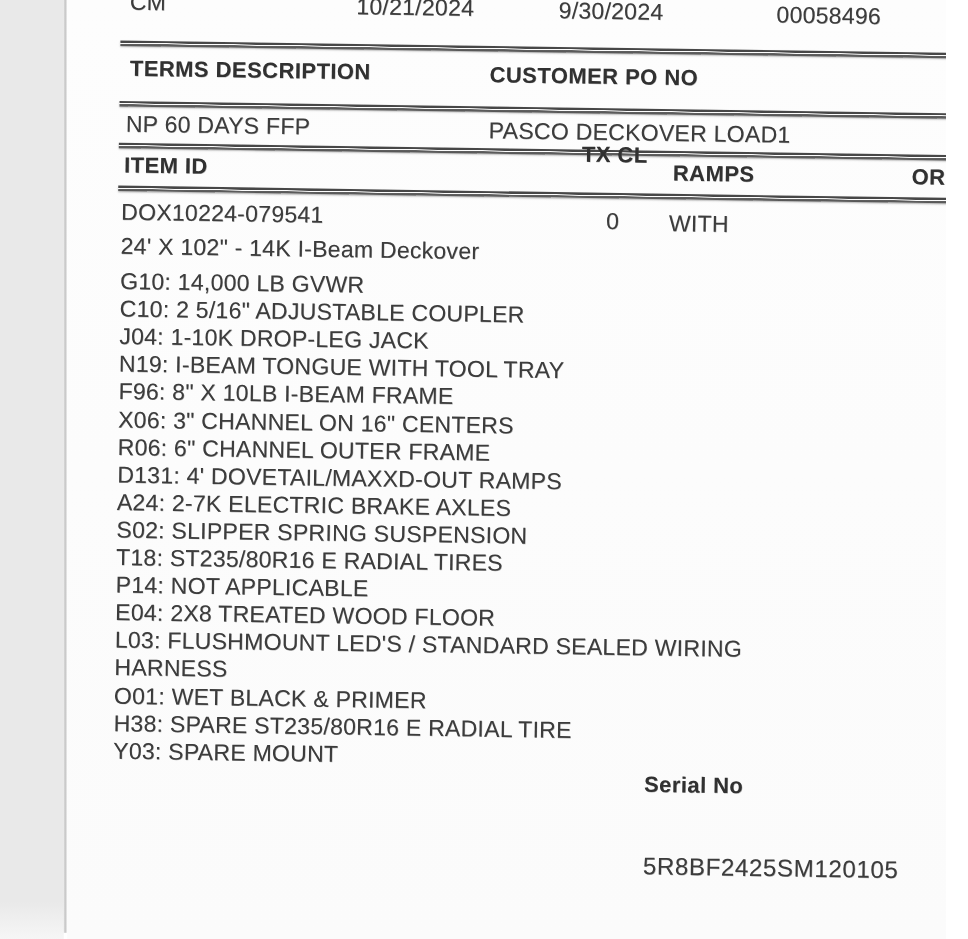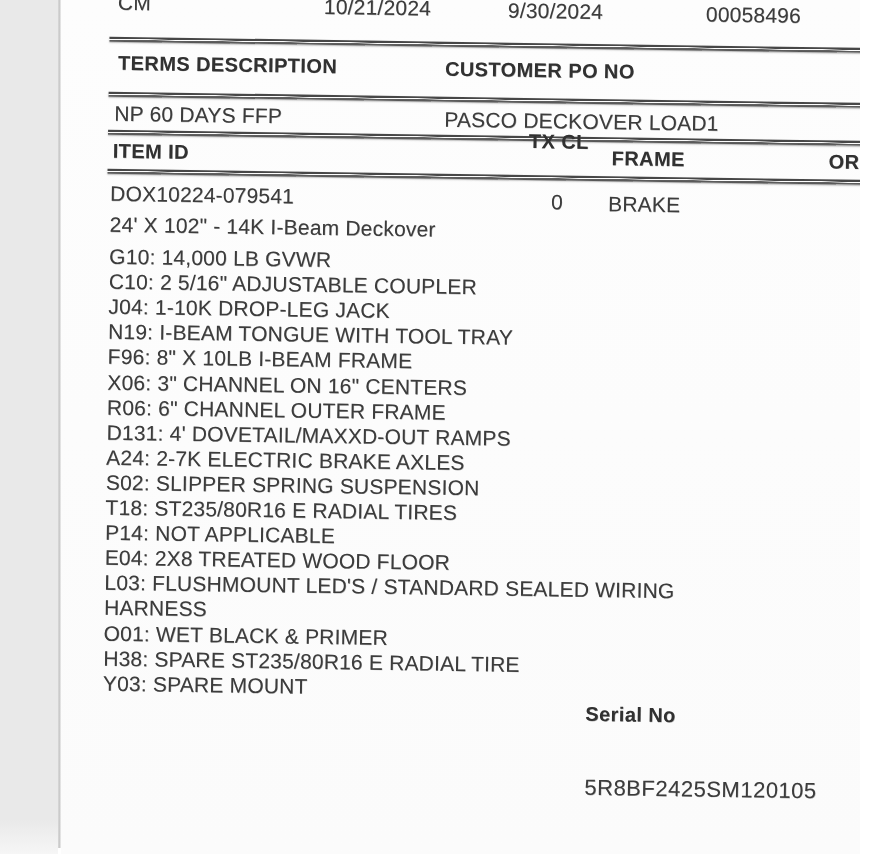--- a/index.html
+++ b/index.html
@@ -112,28 +112,28 @@
 
       <div class="hline" style="top:91px;"></div>
 
       <span class="t" style="left:55px; top:102px;">NP 60 DAYS FFP</span>
       <span class="t" style="left:385px; top:103px;">PASCO DECKOVER LOAD1</span>
 
       <div class="hline" style="top:129px;"></div>
 
       <span class="t b" style="left:54px; top:140px;">ITEM ID</span>
       <span class="t b" style="left:470px; top:124px;">TX CL</span>
-      <span class="t b" style="left:553px; top:140px;">FRAME</span>
+      <span class="t b" style="left:553px; top:140px;">RAMPS</span>
       <span class="t b" style="left:770px; top:140px;">ORDE</span>
 
       <div class="hline" style="top:168px;"></div>
 
       <span class="t" style="left:52px; top:182px;">DOX10224-079541</span>
       <span class="t" style="left:493px; top:184px;">0</span>
-      <span class="t" style="left:550px; top:185px;">BRAKE</span>
+      <span class="t" style="left:550px; top:185px;">WITH</span>
       <span class="t" style="left:811px; top:185px;">1</span>
 
       <div class="desc">
           <div class="desc-line">24' X 102" - 14K I-Beam Deckover</div>
           <div class="desc-line">G10: 14,000 LB GVWR</div>
           <div class="desc-line">C10: 2 5/16" ADJUSTABLE COUPLER</div>
           <div class="desc-line">J04: 1-10K DROP-LEG JACK</div>
           <div class="desc-line">N19: I-BEAM TONGUE WITH TOOL TRAY</div>
           <div class="desc-line">F96: 8" X 10LB I-BEAM FRAME</div>
           <div class="desc-line">X06: 3" CHANNEL ON 16" CENTERS</div>

